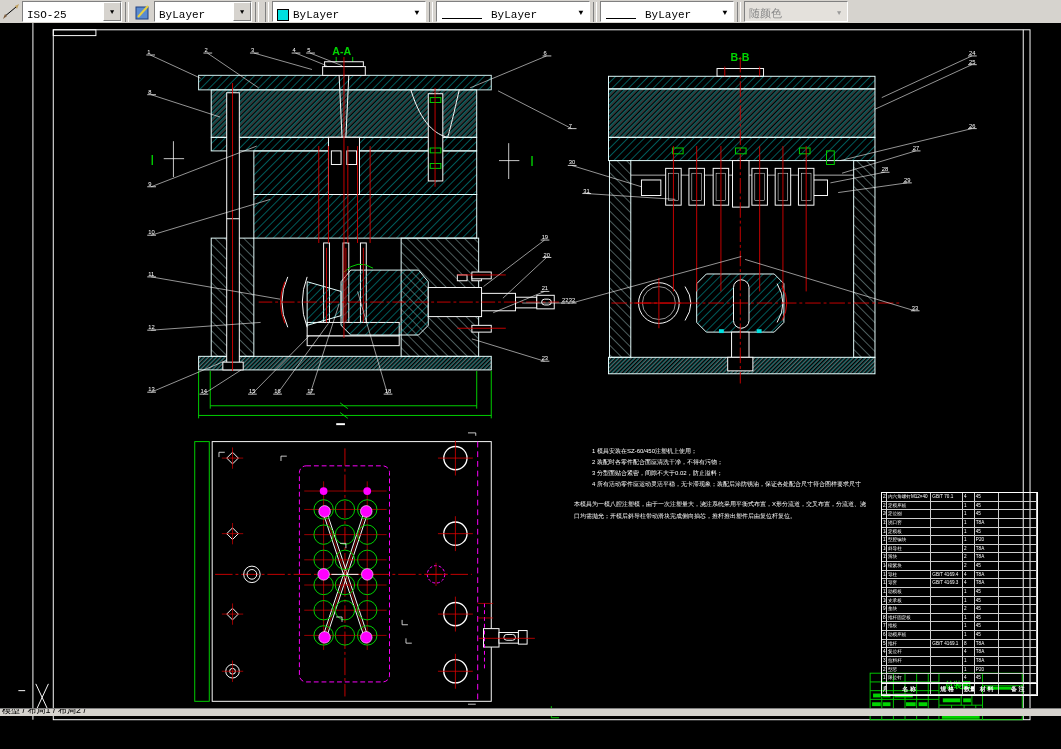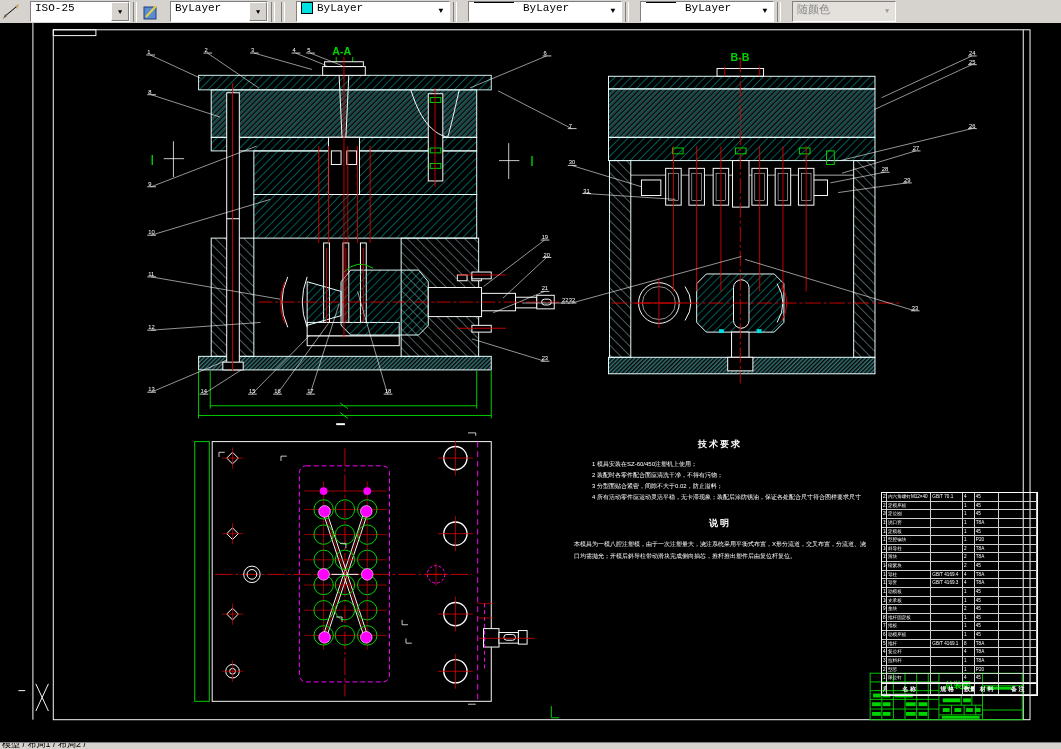--- a/index.html
+++ b/index.html
@@ -2,22 +2,22 @@
 <html><head>
 <meta charset="utf-8">
 <style>
   html,body{margin:0;padding:0;background:#000;width:1061px;height:749px;overflow:hidden;
     font-family:"Liberation Sans", sans-serif;}
   
   .toolbar{position:absolute;left:0;top:0;width:1061px;height:23px;background:#d6d3ce;
     border-bottom:1px solid #404040;display:flex;align-items:center;}
   .tb-btn{width:22px;height:20px;display:flex;align-items:center;justify-content:center;background:#d6d3ce;}
   .combo{height:19px;background:#fff;border:1px solid;border-color:#808080 #ffffff #ffffff #808080;
-    display:flex;align-items:flex-start;font-size:11px;color:#000;
-    font-family:"Liberation Mono","DejaVu Sans Mono",monospace;margin-left:8px;}
+    display:flex;align-items:flex-end;font-size:11px;color:#000;
+    font-family:"Liberation Mono","DejaVu Sans Mono",monospace;}
   .combo .val{flex:1;padding-left:4px;white-space:nowrap;overflow:hidden;}
   .combo .arrow{width:16px;height:17px;background:#d6d3ce;border:1px solid;
     border-color:#ffffff #808080 #808080 #ffffff;display:flex;align-items:center;justify-content:center;
     font-size:7px;color:#000;}
   .combo.flat .arrow{background:#fff;border:none;color:#000;font-size:8px;}
   .combo.disabled{background:#e4e1dc;color:#8a8a8a;}
   .combo.disabled .arrow{color:#9a9a9a;background:#e4e1dc;border:none;}
   .sep{width:2px;height:20px;border-left:1px solid #808080;border-right:1px solid #fff;margin:0 3px;}
   .swatch{width:10px;height:10px;background:#00e0e0;border:1px solid #000;margin-left:4px;}
   .line-sample{display:inline-block;height:1px;background:#000;vertical-align:middle;margin:0 5px 2px 5px;}
@@ -31,21 +31,21 @@
   .techreq .tr-note-title{text-align:center;font-size:9px;font-weight:bold;letter-spacing:2px;margin-top:14px;}
   .techreq .tr-notes{font-size:6px;line-height:12px;margin-top:8px;margin-left:4px;width:292px;}
   
   .parts{left:881px;top:469px;width:157px;border:1px solid #fff;box-sizing:border-box;}
   .p-row{display:flex;height:8.64px;border-bottom:1px solid #cfcfcf;box-sizing:border-box;}
   .p-cell{font-size:4.6px;color:#fff;overflow:hidden;white-space:nowrap;border-right:1px solid #cfcfcf;
     box-sizing:border-box;line-height:8px;padding-left:1px;}
   .p-head .p-cell{font-size:6px;font-weight:bold;text-align:center;line-height:11px;}
   .p-head{height:12px;border-top:1px solid #fff;}
   
-  .tabstrip{position:absolute;left:0;top:742px;width:1061px;height:7px;background:#d6d3ce;overflow:hidden;
+  .tabstrip{position:absolute;left:0;top:708px;width:1061px;height:7px;background:#d6d3ce;overflow:hidden;
     border-top:1px solid #808080;}
   .tabstrip .tabs{position:absolute;left:2px;top:-5px;font-size:9px;color:#000;white-space:nowrap;}
   text{font-family:"Liberation Sans",sans-serif;}
 </style>
 </head>
 <body>
 
 <div class="toolbar">
   <div class="tb-btn">
     <svg width="18" height="18">
@@ -543,27 +543,25 @@
         <rect x="980" y="730" width="7" height="4" fill="#00d400"></rect>
         <rect x="989" y="730" width="6" height="4" fill="#00d400"></rect>
         <rect x="955" y="738" width="39" height="3" fill="#00d400"></rect>
         <rect x="1001" y="708" width="26" height="3" fill="#00d400"></rect>
       </g>
   <text x="958" y="709" fill="#00e000" font-size="9" font-weight="bold">总装图</text>
 </svg>
 
 
 <div class="overlay techreq">
-  <div class="tr-title">技术要求</div>
   <div style="height:8px"></div>
   <div class="tr-item">1  模具安装在SZ-60/450注塑机上使用；</div>
   <div class="tr-item">2  装配时各零件配合面应清洗干净，不得有污物；</div>
   <div class="tr-item">3  分型面贴合紧密，间隙不大于0.02，防止溢料；</div>
   <div class="tr-item">4  所有活动零件应运动灵活平稳，无卡滞现象；装配后涂防锈油，保证各处配合尺寸符合图样要求尺寸</div>
-  <div class="tr-note-title">说明</div>
   <div class="tr-notes">本模具为一模八腔注塑模，由于一次注塑量大，浇注系统采用平衡式布置，X形分流道，交叉布置，分流道、浇口均需抛光；开模后斜导柱带动滑块完成侧向抽芯，推杆推出塑件后由复位杆复位。</div>
 </div>
 
 
 <div class="overlay parts" id="parts-table">
       <div class="p-row">
         <div class="p-cell" style="width: 5px;">22</div>
         <div class="p-cell" style="width: 45px;">内六角螺钉M12×40</div>
         <div class="p-cell" style="width: 32px;">GB/T 70.1</div>
         <div class="p-cell" style="width: 12px;">4</div>

